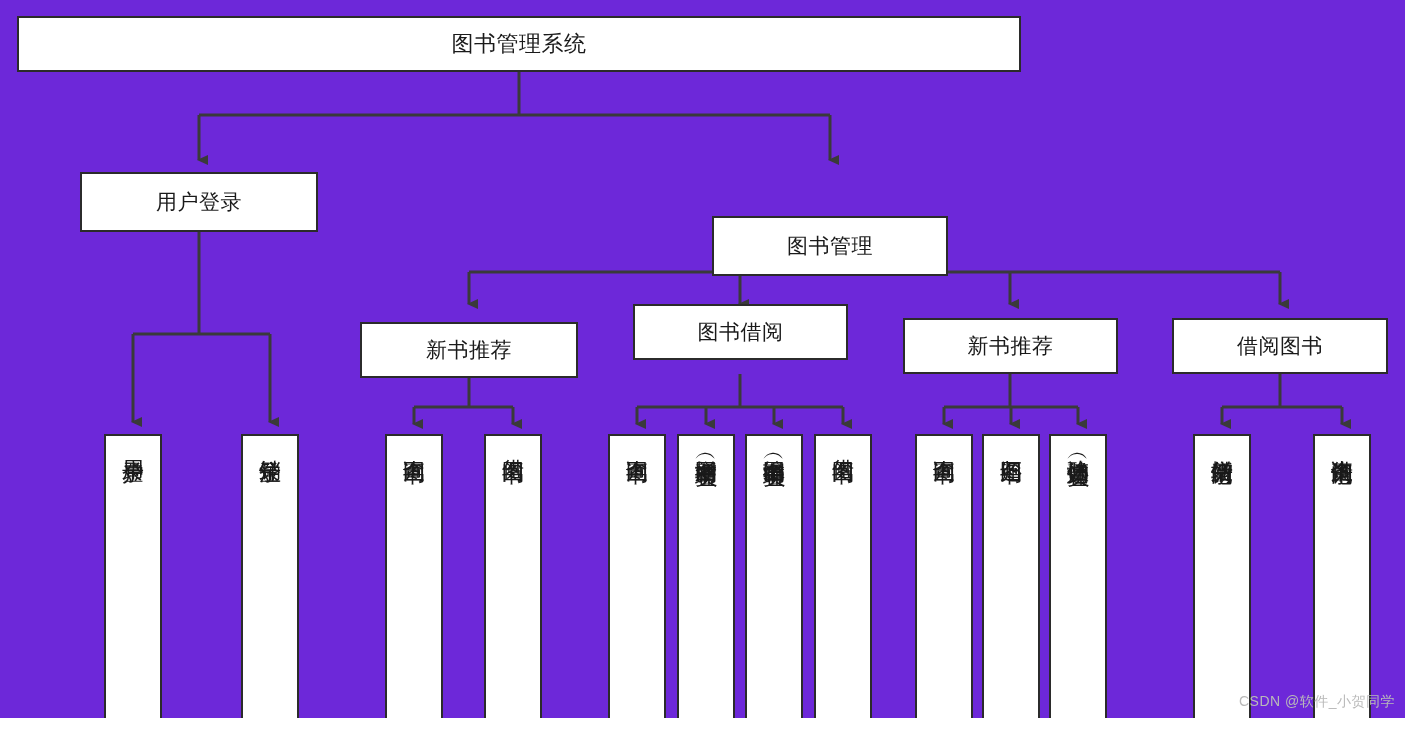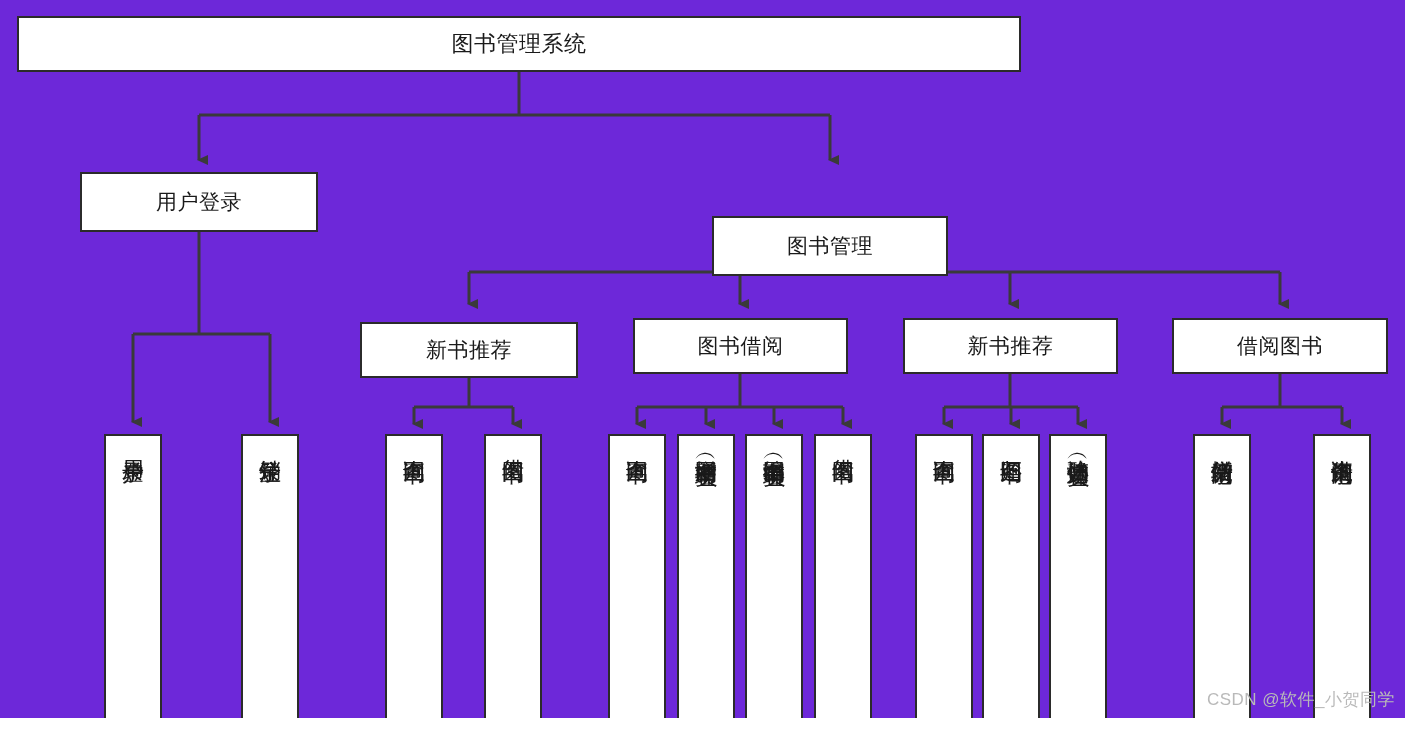--- a/index.html
+++ b/index.html
@@ -60,21 +60,21 @@
     font-size: 22px;
     line-height: 1.08;
     letter-spacing: 1px;
     white-space: pre-line;
     margin: 0 auto;
   }
   #watermark {
     position: absolute;
     right: 10px;
     bottom: 7px;
-    font-size: 17px;
+    font-size: 14px;
     color: #b9b9b9;
     letter-spacing: 0.5px;
     white-space: nowrap;
     pointer-events: none;
   }
 </style>
 </head>
 <body>
 
 <div id="diagram-root">
@@ -139,21 +139,21 @@
   <div class="node h-node" style="left:80px; top:172px; width:238px; height:60px;">
     <span class="node-label">用户登录</span>
   </div>
   <div class="node h-node" style="left:712px; top:172px; width:236px; height:60px;margin-top:44px;">
     <span class="node-label">图书管理</span>
   </div>
 
   <div class="node h-node" style="left:360px; top:322px; width:218px; height:56px;">
     <span class="node-label">新书推荐</span>
   </div>
-  <div class="node h-node" style="left:633px; top:318px; width:215px; height:56px;">
+  <div class="node h-node" style="left:633px; top:304px; width:215px; height:56px;">
     <span class="node-label">图书借阅</span>
   </div>
   <div class="node h-node" style="left:903px; top:318px; width:215px; height:56px;">
     <span class="node-label">新书推荐</span>
   </div>
   <div class="node h-node" style="left:1172px; top:318px; width:216px; height:56px;">
     <span class="node-label">借阅图书</span>
   </div>
 
   <div class="node v-node" style="left:104px; top:434px; width:58px; height:300px;">

